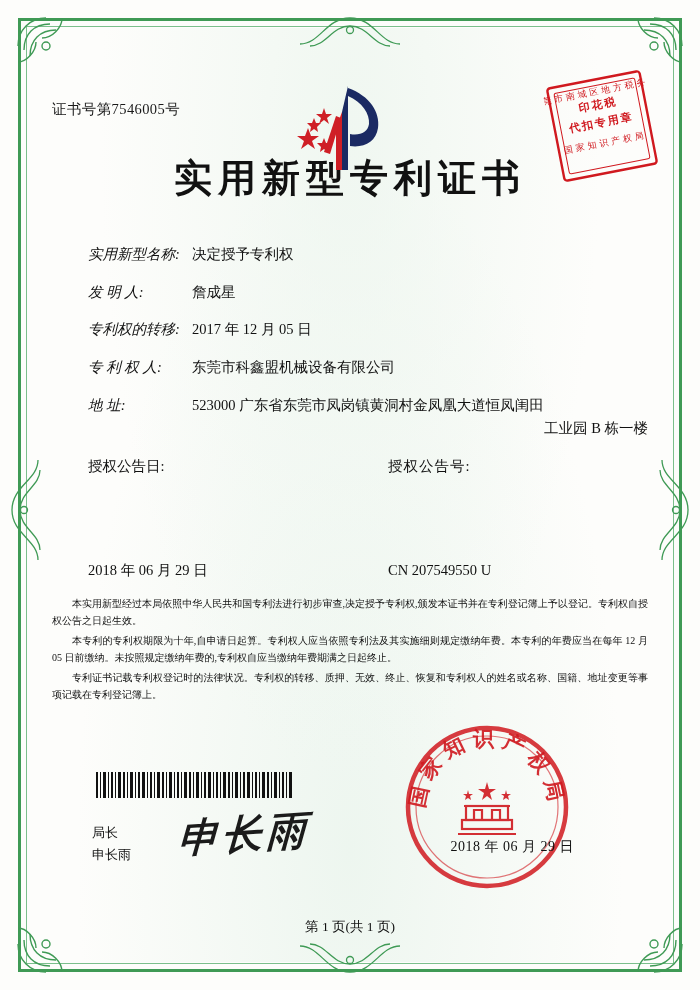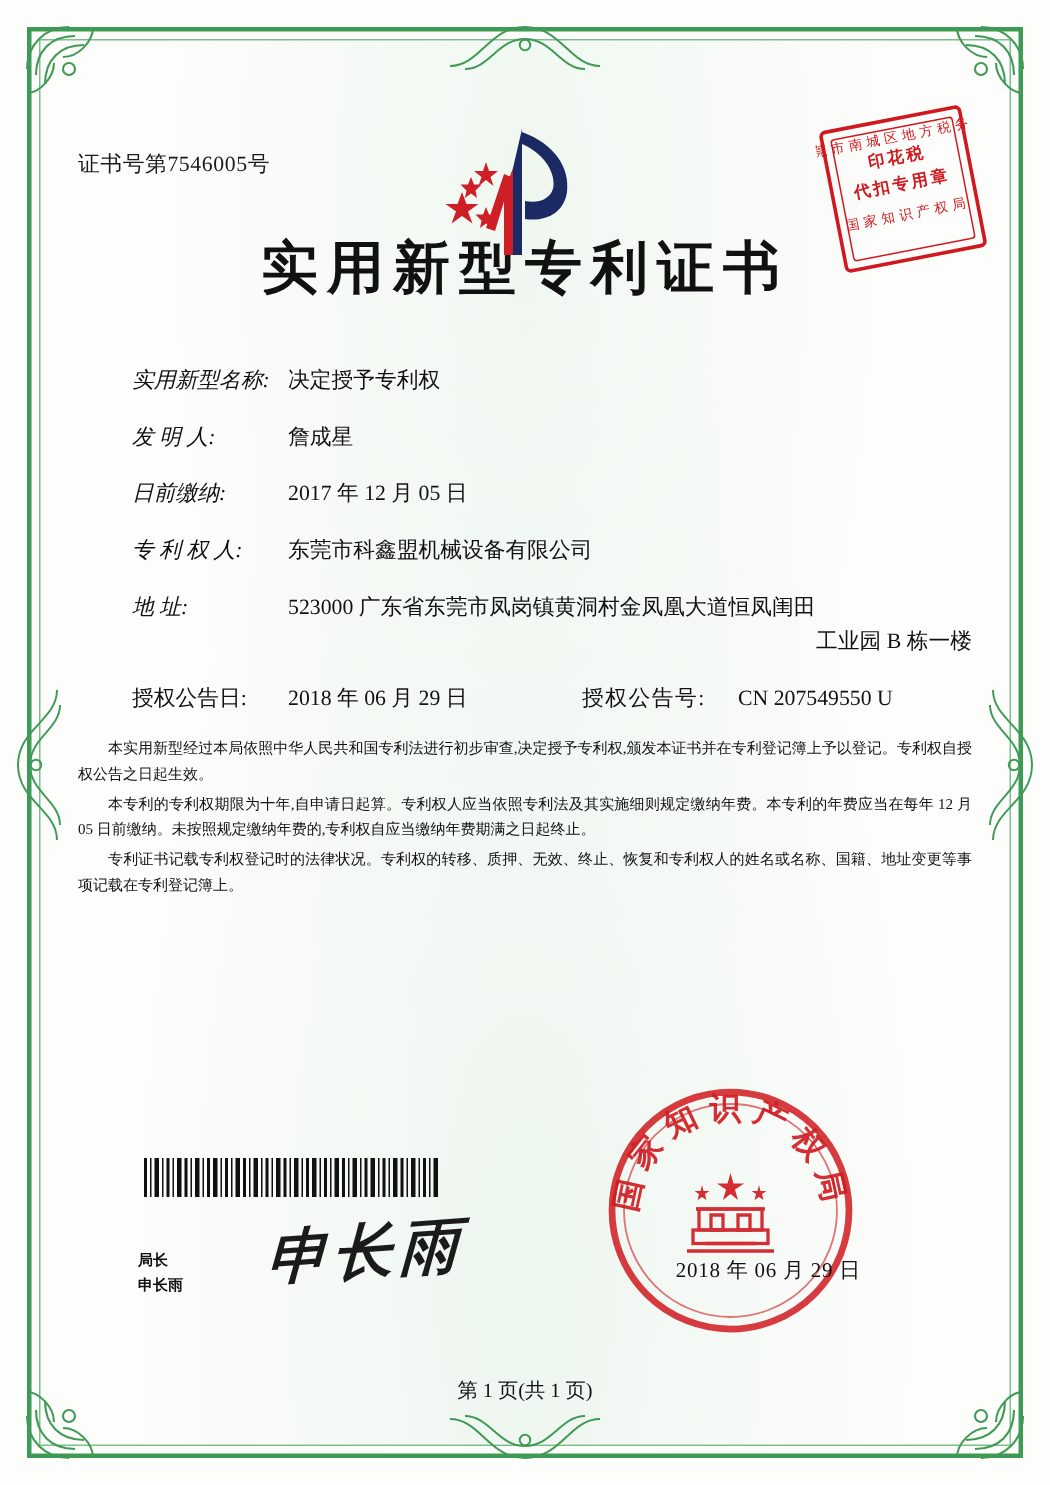--- a/index.html
+++ b/index.html
@@ -162,20 +162,21 @@
     padding-left: 28px;
     text-align: right;
   }
 
   .two-col {
     display: flex;
     margin-bottom: 16px;
   }
   .two-col .col {
     display: flex;
+    flex-direction: column;
   }
   .two-col .col.left { width: 300px; flex: 0 0 300px; }
   .two-col .lbl {
     width: 104px;
     flex: 0 0 104px;
     white-space: nowrap;
   }
   .two-col .lbl.sp { letter-spacing: 1px; }
 
   .paragraphs {
@@ -197,23 +198,22 @@
     bottom: 144px;
     width: 196px;
     height: 26px;
   }
 
   
   .sign-block {
     position: absolute;
     left: 40px;
     bottom: 76px;
-    font-size: 10px;
+    font-size: 13px;
     line-height: 1.7;
-    font-weight: bold;
   }
   .handwriting {
     position: absolute;
     left: 126px;
     bottom: 80px;
     font-size: 40px;
     font-family: "DejaVu Serif", serif;
     font-style: italic;
     font-weight: bold;
     color: #1b1b1b;
@@ -375,21 +375,21 @@
         <div class="field-value">决定授予专利权</div>
       </div>
 
       <div class="field-row">
         <div class="field-label">发 明 人:</div>
         <div class="field-value">詹成星</div>
       </div>
 
 
       <div class="field-row">
-        <div class="field-label">日前缴纳:</div>
+        <div class="field-label">专利权的转移:</div>
         <div class="field-value">2017 年 12 月 05 日</div>
       </div>
 
       <div class="field-row">
         <div class="field-label">专 利 权 人:</div>
         <div class="field-value">东莞市科鑫盟机械设备有限公司</div>
       </div>
 
       <div class="field-row">
         <div class="field-label">地 址:</div>

